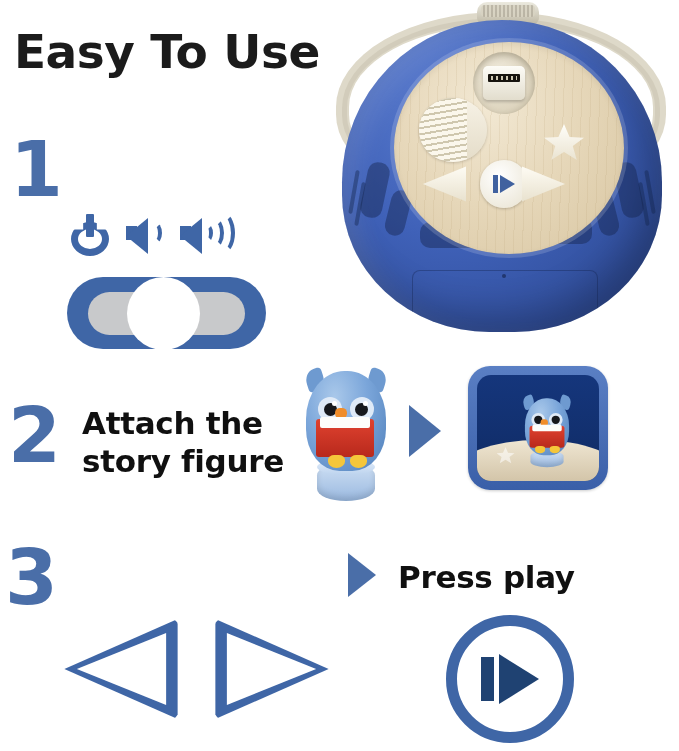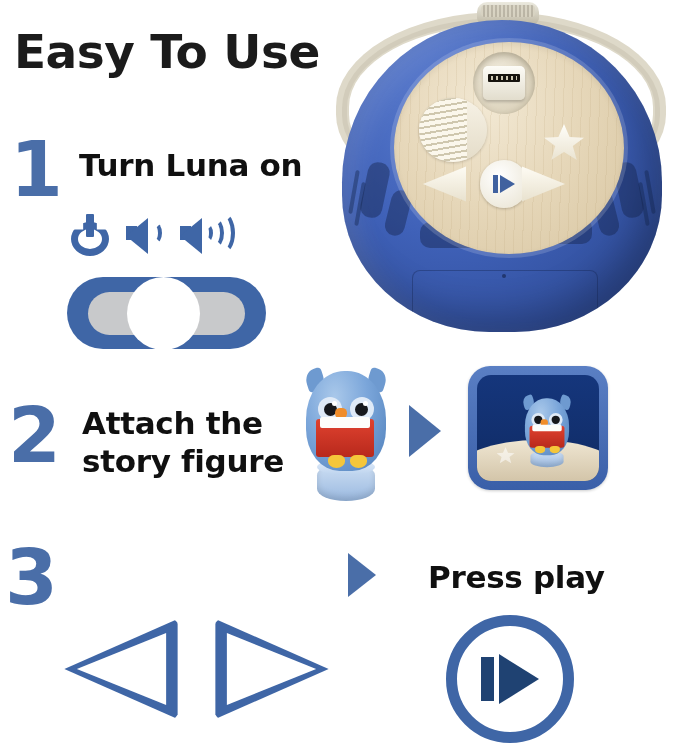--- a/index.html
+++ b/index.html
@@ -267,21 +267,20 @@
   }
 </style>
 </head>
 <body>
 
 <div id="page">
 
   <div class="headline">Easy To Use</div>
 
   <div class="step-num" style="left:10px; top:132px;">1</div>
-  <div class="step-label" style="left:79px; top:148px;">Turn Luna on</div>
 
   <div class="icon-row">
     <div class="pwr">
       <div class="ring"></div>
       <div class="stem"></div>
     </div>
     <div class="spk" style="width:40px;height:48px;">
       <div class="box"></div>
       <div class="body"></div>
       <div class="wv" style="left:22px; top:10px; width:14px; height:22px;"></div>
@@ -393,21 +392,21 @@
         <div class="owl-book" style="left:9px; top:35px; width:38px; height:24px;"></div>
         <div class="owl-book-pages" style="left:12px; top:34px; width:32px; height:7px;"></div>
         <div class="owl-foot" style="left:15px; top:57px; width:11px; height:8px;"></div>
         <div class="owl-foot" style="left:31px; top:57px; width:11px; height:8px;"></div>
       </div>
     </div>
   </div>
 
   <div class="step-num" style="left:5px; top:540px;">3</div>
   <div class="arrow-mid" style="left:348px; top:553px; border-top-width:22px; border-bottom-width:22px; border-left-width:28px;"></div>
-  <div class="step-label" style="left:428px; top:560px;">Press play</div>
+  <div class="step-label" style="left:398px; top:560px;">Press play</div>
 
   <div class="tri-btn tri-left" style="left:62px; top:617px;">
     <div class="outer"></div>
     <div class="inner"></div>
   </div>
   <div class="tri-btn tri-right" style="left:213px; top:617px;">
     <div class="outer"></div>
     <div class="inner"></div>
   </div>
 

